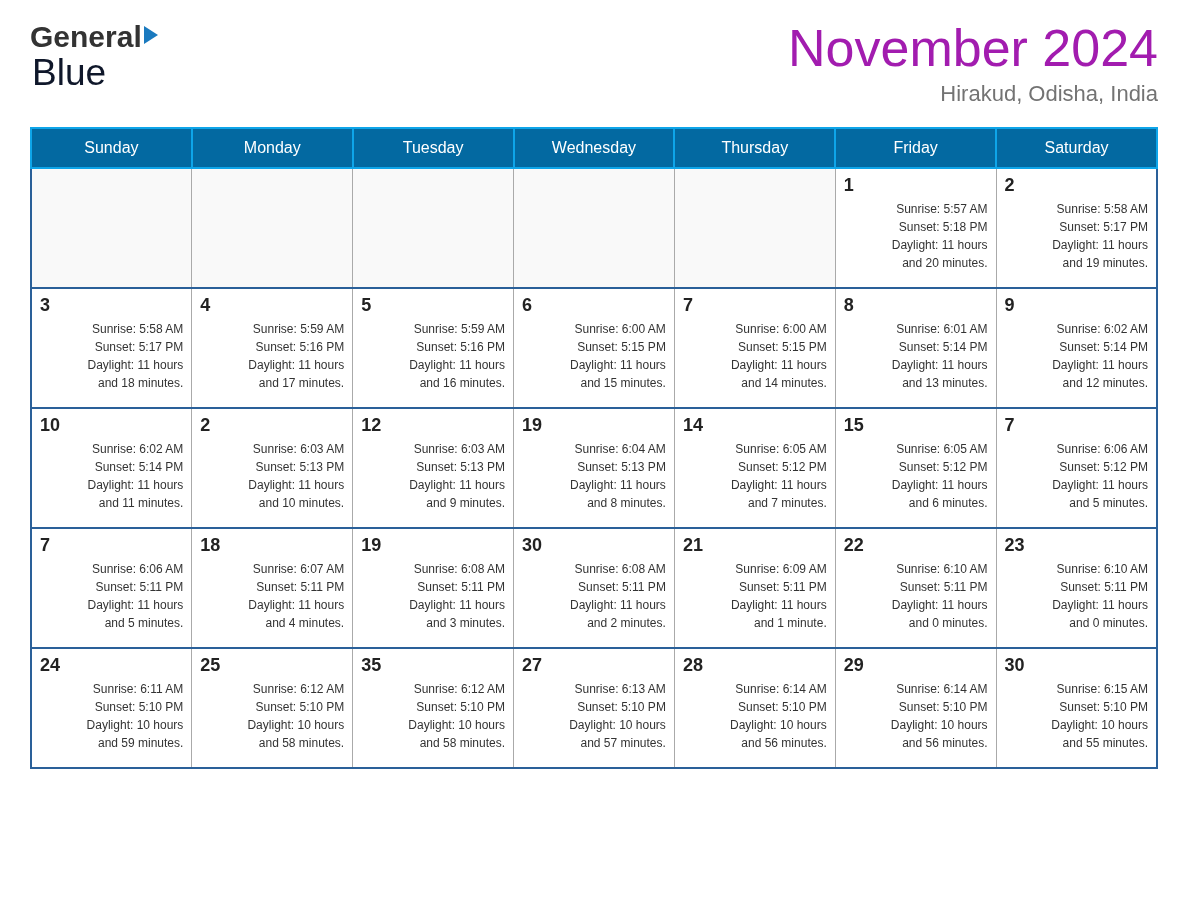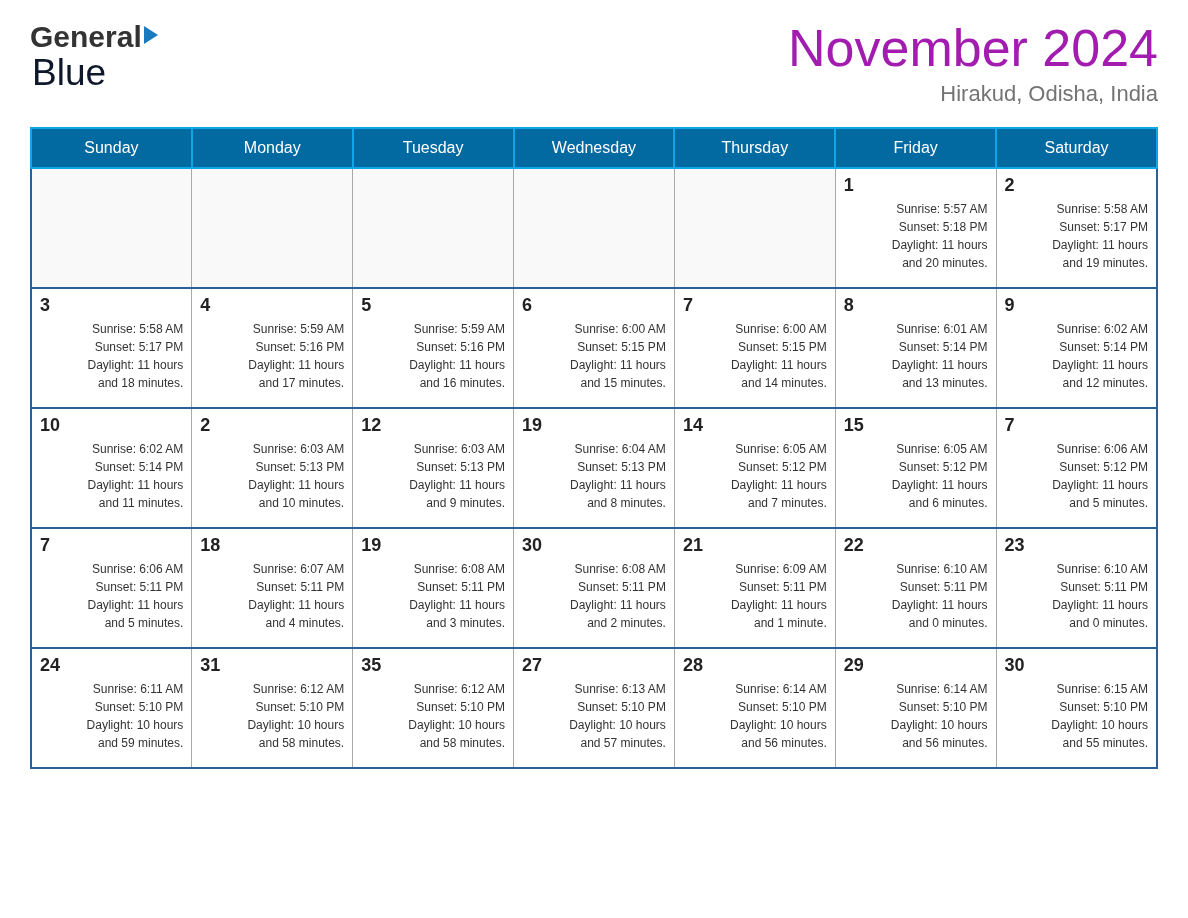--- a/index.html
+++ b/index.html
@@ -241,21 +241,21 @@
           <span class="day-number">23</span>
           <div class="day-info">Sunrise: 6:10 AM<br>Sunset: 5:11 PM<br>Daylight: 11 hours<br>and 0 minutes.</div>
         </td>
       </tr>
       <tr class="week-row">
         <td>
           <span class="day-number">24</span>
           <div class="day-info">Sunrise: 6:11 AM<br>Sunset: 5:10 PM<br>Daylight: 10 hours<br>and 59 minutes.</div>
         </td>
         <td>
-          <span class="day-number">31</span>
+          <span class="day-number">25</span>
           <div class="day-info">Sunrise: 6:12 AM<br>Sunset: 5:10 PM<br>Daylight: 10 hours<br>and 58 minutes.</div>
         </td>
         <td>
           <span class="day-number">35</span>
           <div class="day-info">Sunrise: 6:12 AM<br>Sunset: 5:10 PM<br>Daylight: 10 hours<br>and 58 minutes.</div>
         </td>
         <td>
           <span class="day-number">27</span>
           <div class="day-info">Sunrise: 6:13 AM<br>Sunset: 5:10 PM<br>Daylight: 10 hours<br>and 57 minutes.</div>
         </td>

